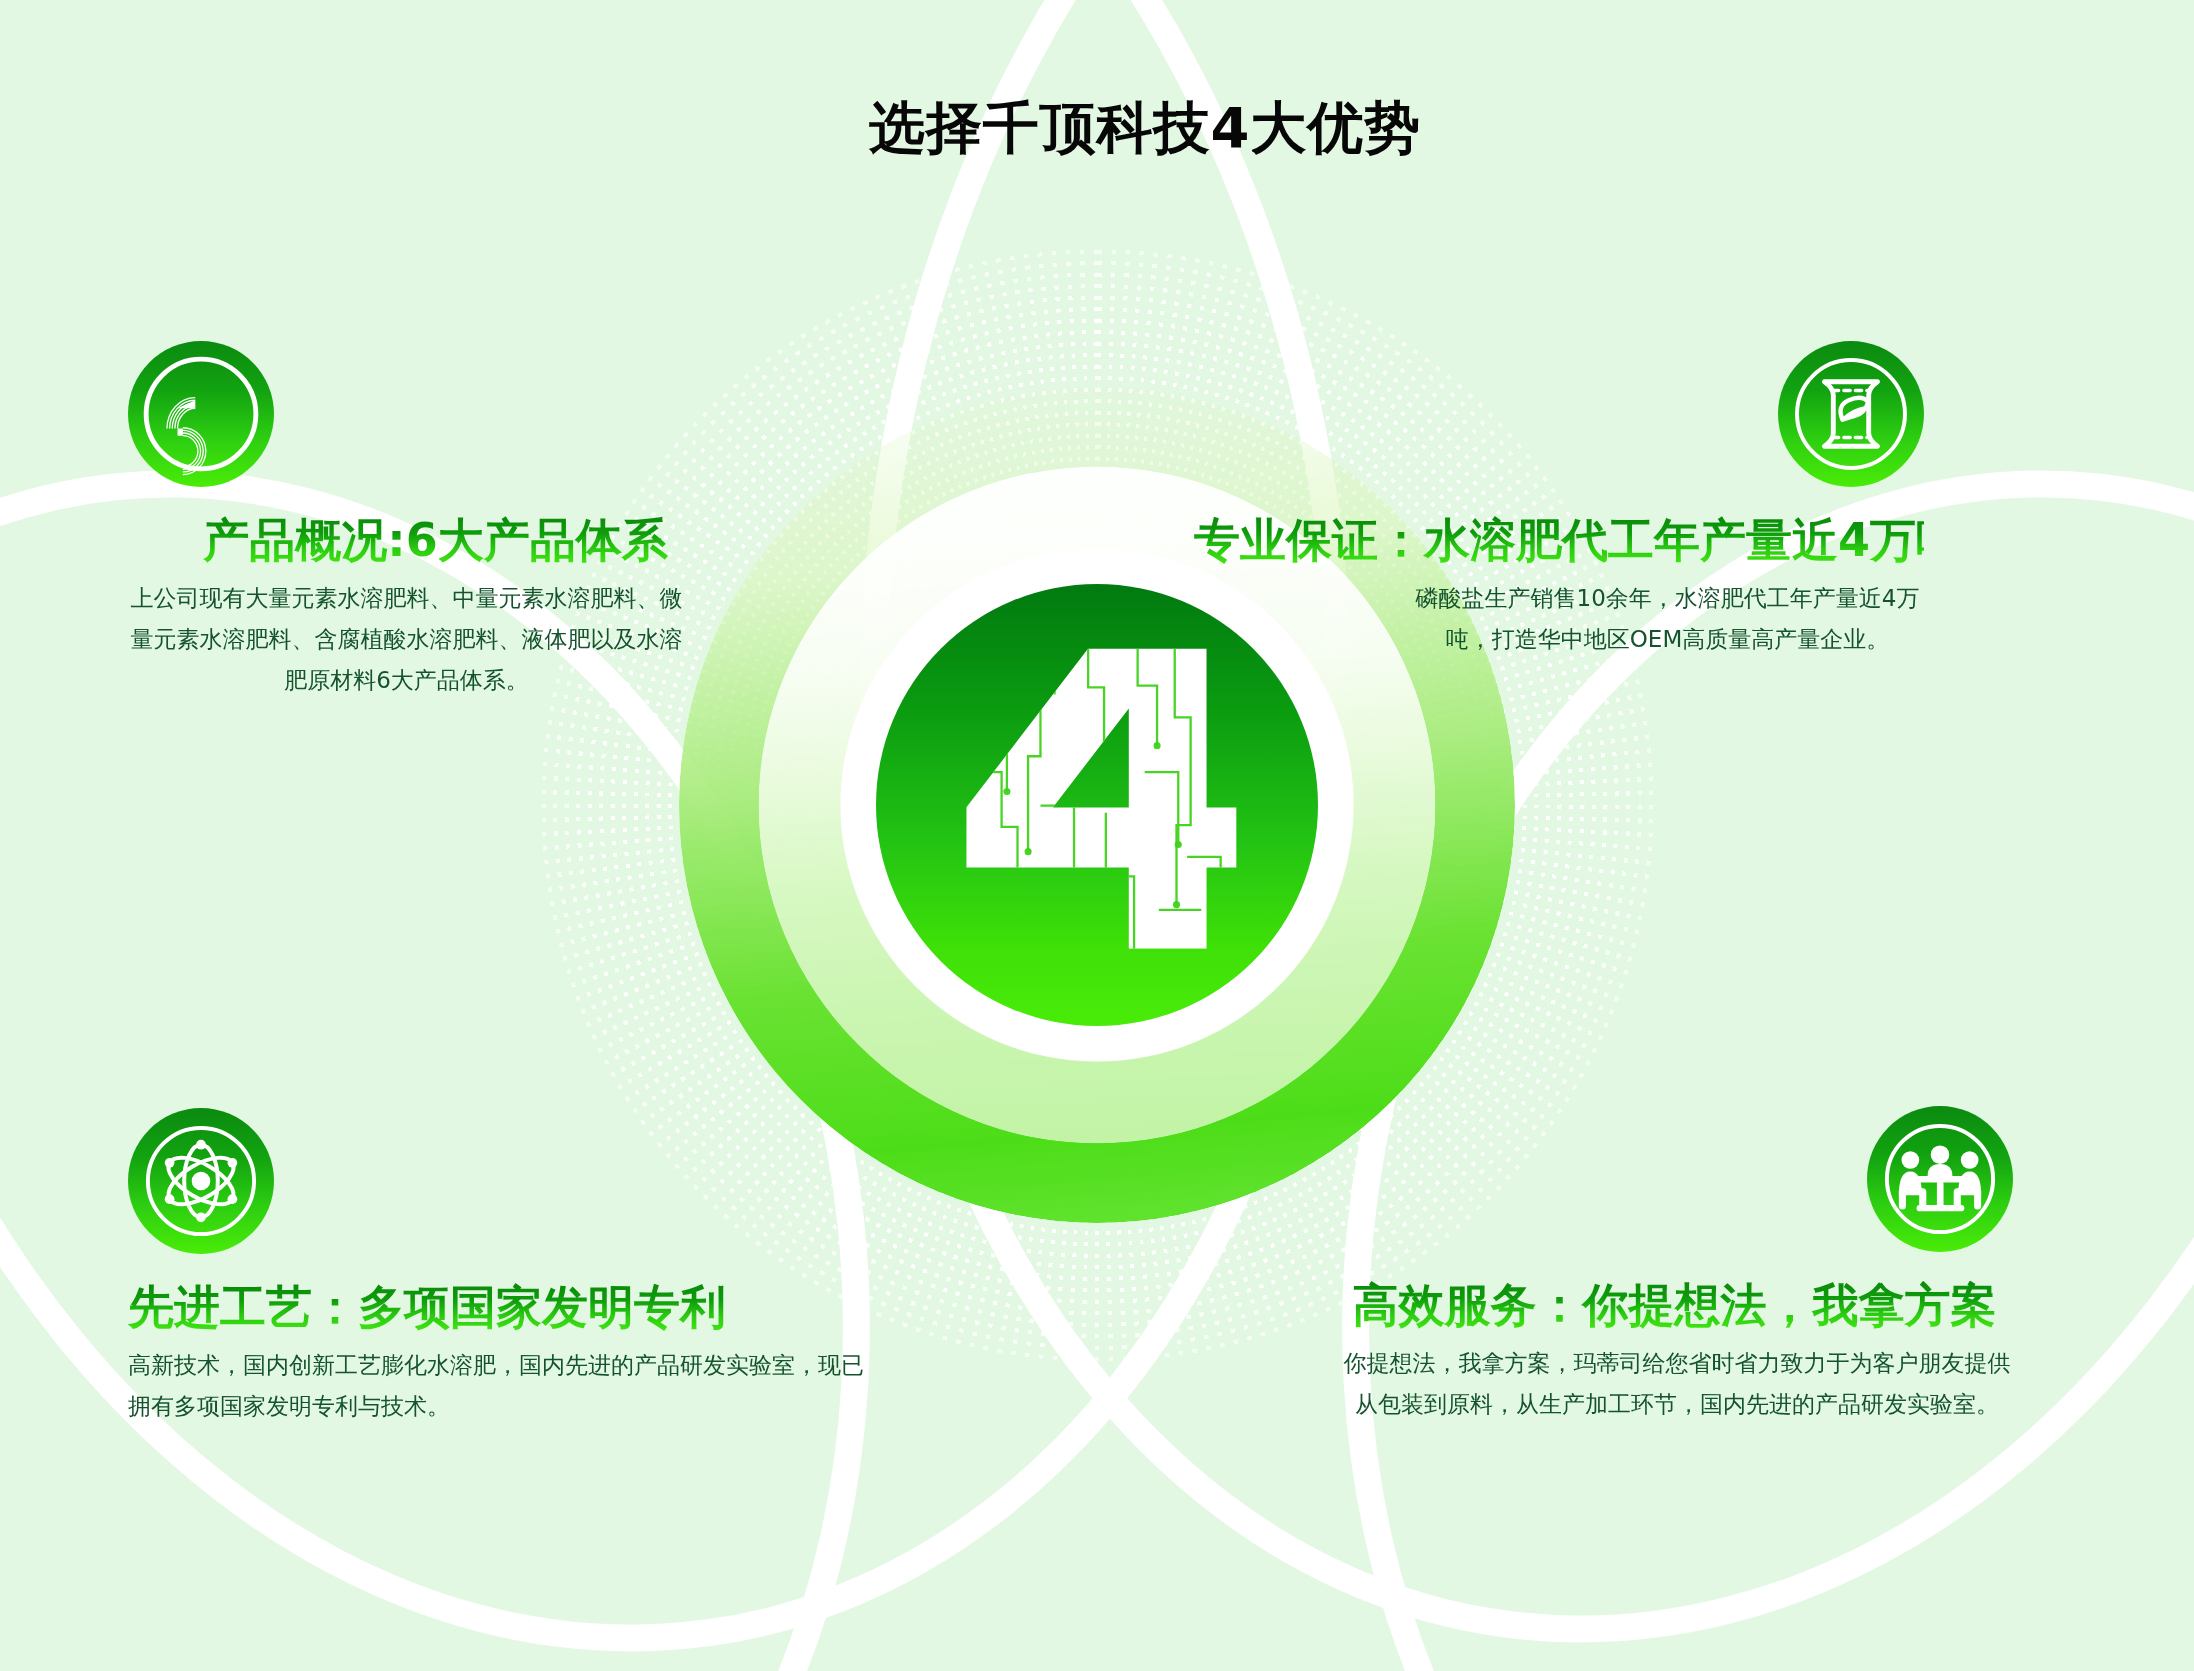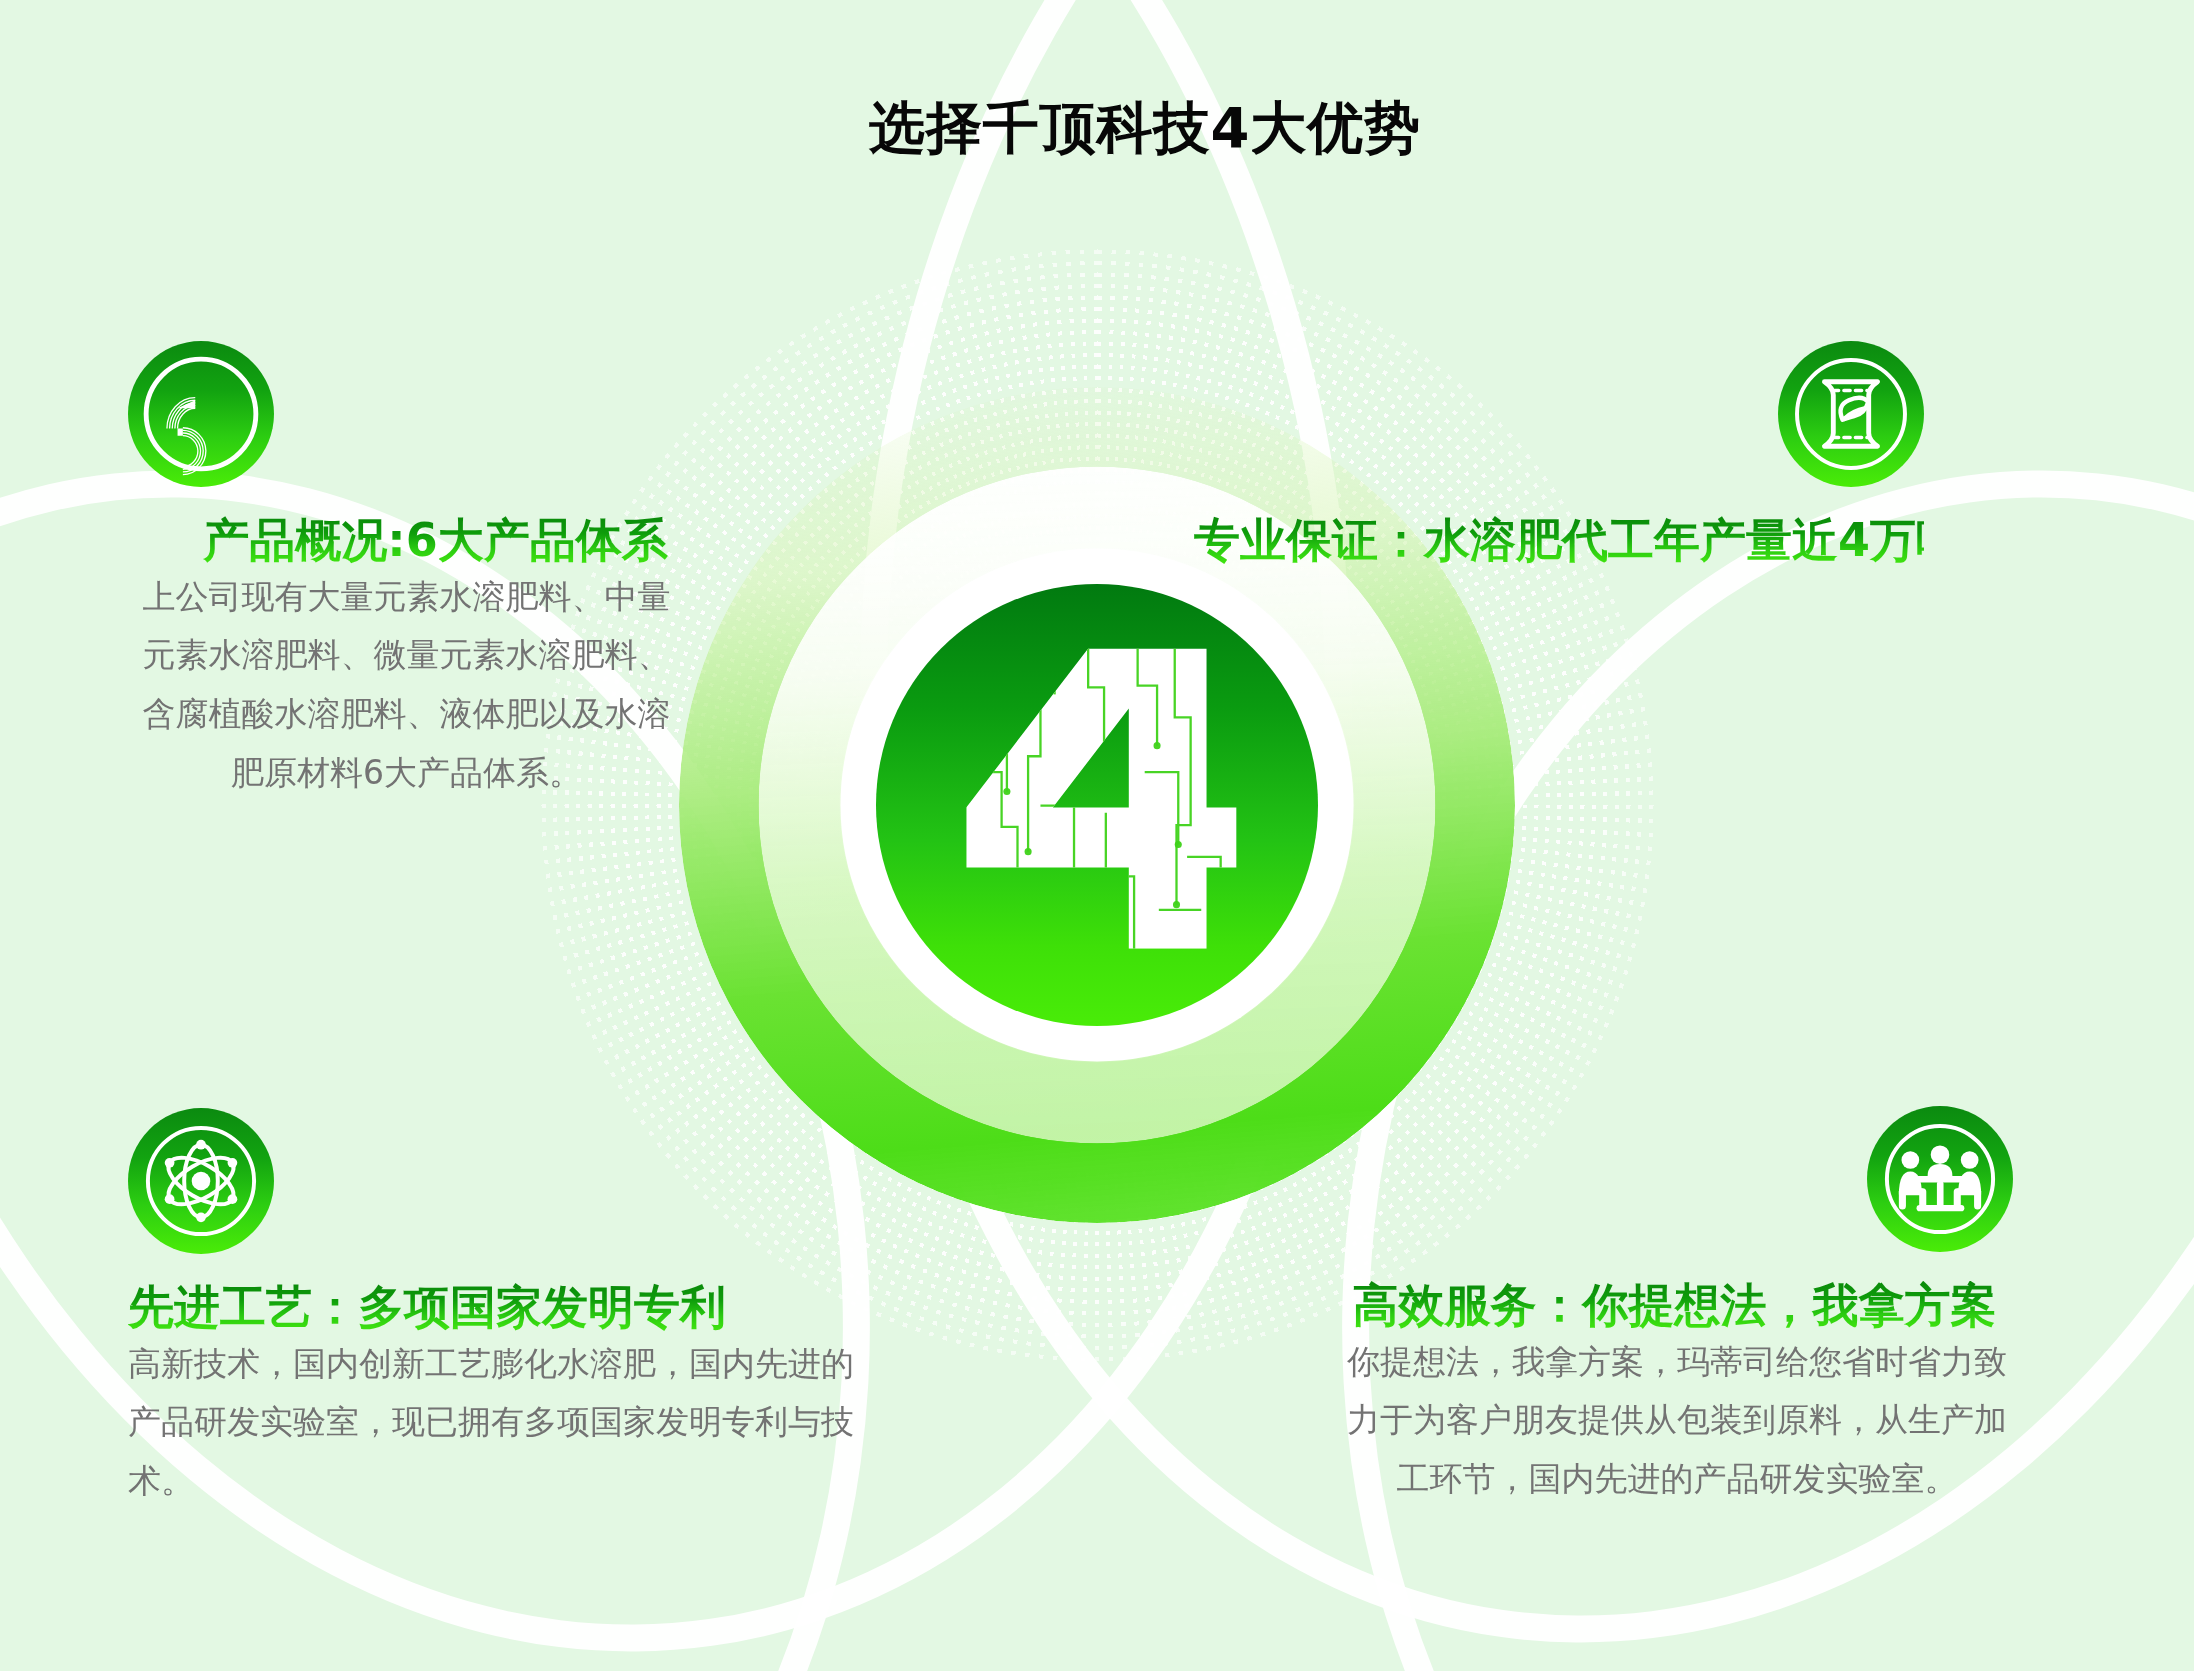--- a/index.html
+++ b/index.html
@@ -131,23 +131,23 @@
     margin-top:29px;
     font-size:46px;line-height:1.08;
     font-weight:700;
     white-space:nowrap;
     font-family:"DejaVu Sans","Liberation Sans",sans-serif;
     background:linear-gradient(180deg,#0a8a0a 0%,#0e9c0b 34%,#2ccd11 68%,#44e810 100%);
     -webkit-background-clip:text;background-clip:text;
     color:transparent;-webkit-text-fill-color:transparent;
   }
   .body-text{
-    margin-top:2px;
-    font-size:33px;line-height:1.78;
-    color:#737373;
+    margin-top:12px;
+    font-size:23px;line-height:1.78;
+    color:#14532d;
     font-family:"DejaVu Sans","Liberation Sans",sans-serif;
     max-width:557px;
   }
   .card-tr .body-text,.card-br .body-text{margin-left:auto;}
   .card-tr .body-text{max-width:513px;}
   .card-br .body-text{max-width:672px;}
   .card-bl .body-text{max-width:743px;}
 </style>
 </head>
 <body>
@@ -242,20 +242,21 @@
         <path d="M123 112 H207"></path>
         <path d="M123 218 H207"></path>
       </g>
       <g fill="none" stroke="#ffffff" stroke-width="10" stroke-linejoin="round" stroke-linecap="round">
         <path d="M146 178 q-14 -32 14 -44 q30 -13 44 4 q-8 26 -32 32 q-18 5 -26 8 Z"></path>
         <path d="M150 176 q18 -18 48 -24"></path>
       </g>
     </svg>
   </div>
   <div class="head">专业保证：水溶肥代工年产量近4万吨</div>
+  <div class="body-text">磷酸盐生产销售10余年，水溶肥代工年产量近4万吨，打造华中地区OEM高质量高产量企业。</div>
 </div>
 
 <div class="card card-bl">
   <div class="badge">
     <svg width="146" height="146" viewBox="0 0 330 330">
       <circle cx="165" cy="165" r="120" fill="none" stroke="#ffffff" stroke-width="9"></circle>
       <g fill="none" stroke="#ffffff" stroke-width="9" stroke-linecap="round">
         <ellipse cx="165" cy="165" rx="38" ry="82" transform="rotate(0 165 165)"></ellipse>
         <ellipse cx="165" cy="165" rx="38" ry="82" transform="rotate(60 165 165)"></ellipse>
         <ellipse cx="165" cy="165" rx="38" ry="82" transform="rotate(120 165 165)"></ellipse>

